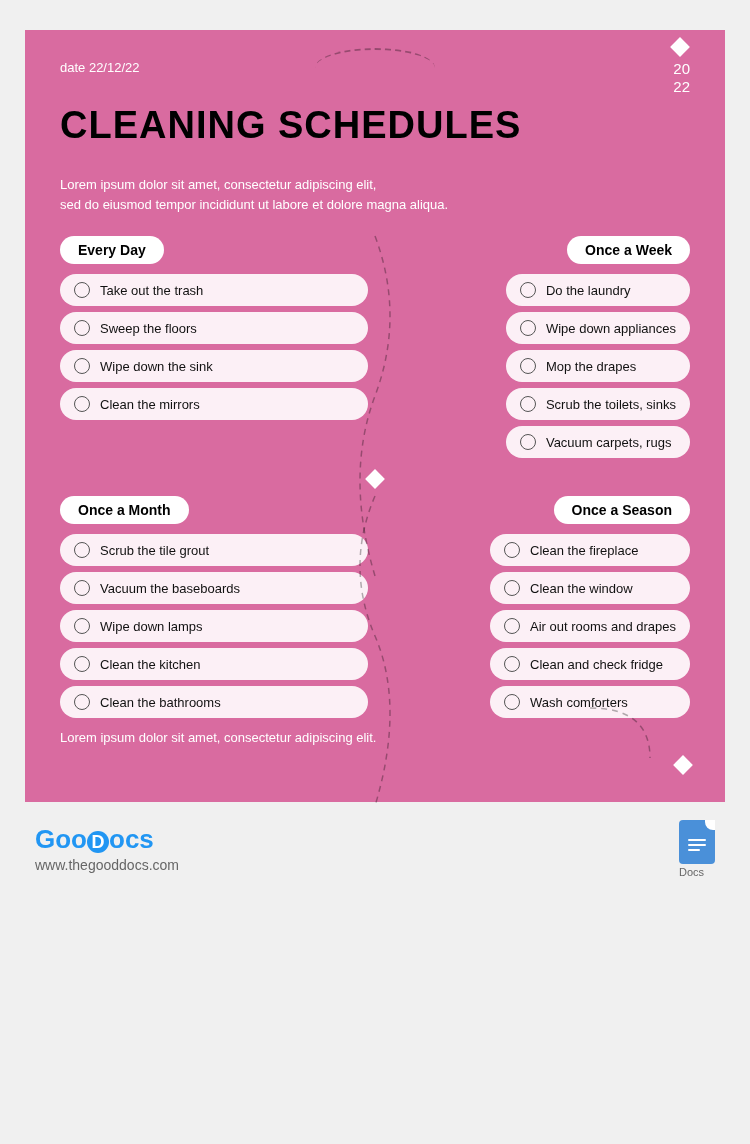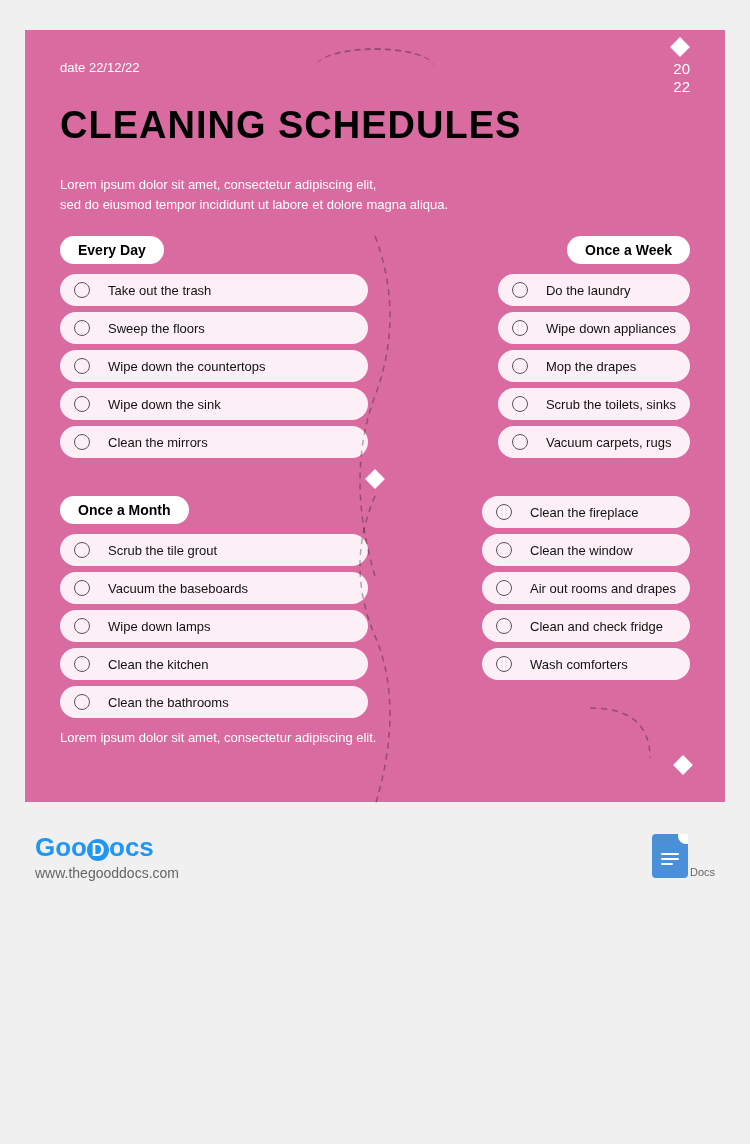--- a/index.html
+++ b/index.html
@@ -87,21 +87,21 @@
       display: flex;
       flex-direction: column;
       gap: 6px;
     }
     .item-pill {
       background: rgba(255,255,255,0.9);
       border-radius: 20px;
       padding: 8px 14px;
       display: flex;
       align-items: center;
-      gap: 18px;
+      gap: 10px;
       font-size: 13px;
       font-weight: 500;
       color: #111;
     }
     .item-pill .circle-icon {
       width: 16px;
       height: 16px;
       border: 1.5px solid #555;
       border-radius: 50%;
       flex-shrink: 0;
@@ -122,21 +122,21 @@
     }
     .footer-text {
       font-size: 13px;
       color: #fff;
       line-height: 1.5;
       margin-top: 4px;
     }
     
     .bottom-bar {
       width: 700px;
-      margin: 12px auto;
+      margin: 0 auto;
       padding: 18px 10px 10px;
       display: flex;
       justify-content: space-between;
       align-items: center;
     }
     .logo-area {
       display: flex;
       flex-direction: column;
       gap: 2px;
     }
@@ -145,22 +145,22 @@
       font-weight: 700;
       color: #2196F3;
       font-family: Arial, sans-serif;
     }
     .logo-url {
       font-size: 14px;
       color: #666;
     }
     .docs-icon-area {
       display: flex;
-      flex-direction: row;
-      align-items: flex-end;
+      flex-direction: column;
+      align-items: flex-start;
       gap: 2px;
     }
     .docs-icon {
       width: 36px;
       height: 44px;
       background: #4a90d9;
       border-radius: 4px 10px 4px 4px;
       position: relative;
       display: flex;
       align-items: center;
@@ -239,24 +239,20 @@
         <li class="item-pill">
           <span class="circle-icon"></span>
           <span>Take out the trash</span>
         </li>
         <li class="item-pill">
           <span class="circle-icon"></span>
           <span>Sweep the floors</span>
         </li>
         <li class="item-pill">
           <span class="circle-icon"></span>
-          <span>Wipe down the countertops</span>
-        </li>
-        <li class="item-pill">
-          <span class="circle-icon"></span>
           <span>Wipe down the sink</span>
         </li>
         <li class="item-pill">
           <span class="circle-icon"></span>
           <span>Clean the mirrors</span>
         </li>
       </ul>
     </div>
 
     <div class="section-card section-right-wrapper">
@@ -317,20 +313,21 @@
           <span>Clean the kitchen</span>
         </li>
         <li class="item-pill">
           <span class="circle-icon"></span>
           <span>Clean the bathrooms</span>
         </li>
       </ul>
     </div>
 
     <div class="section-card section-right-wrapper">
+      <div class="section-header" style="align-self:flex-end;">Once a Season</div>
       <ul class="item-list">
         <li class="item-pill">
           <span class="circle-icon"></span>
           <span>Clean the fireplace</span>
         </li>
         <li class="item-pill">
           <span class="circle-icon"></span>
           <span>Clean the window</span>
         </li>
         <li class="item-pill">

